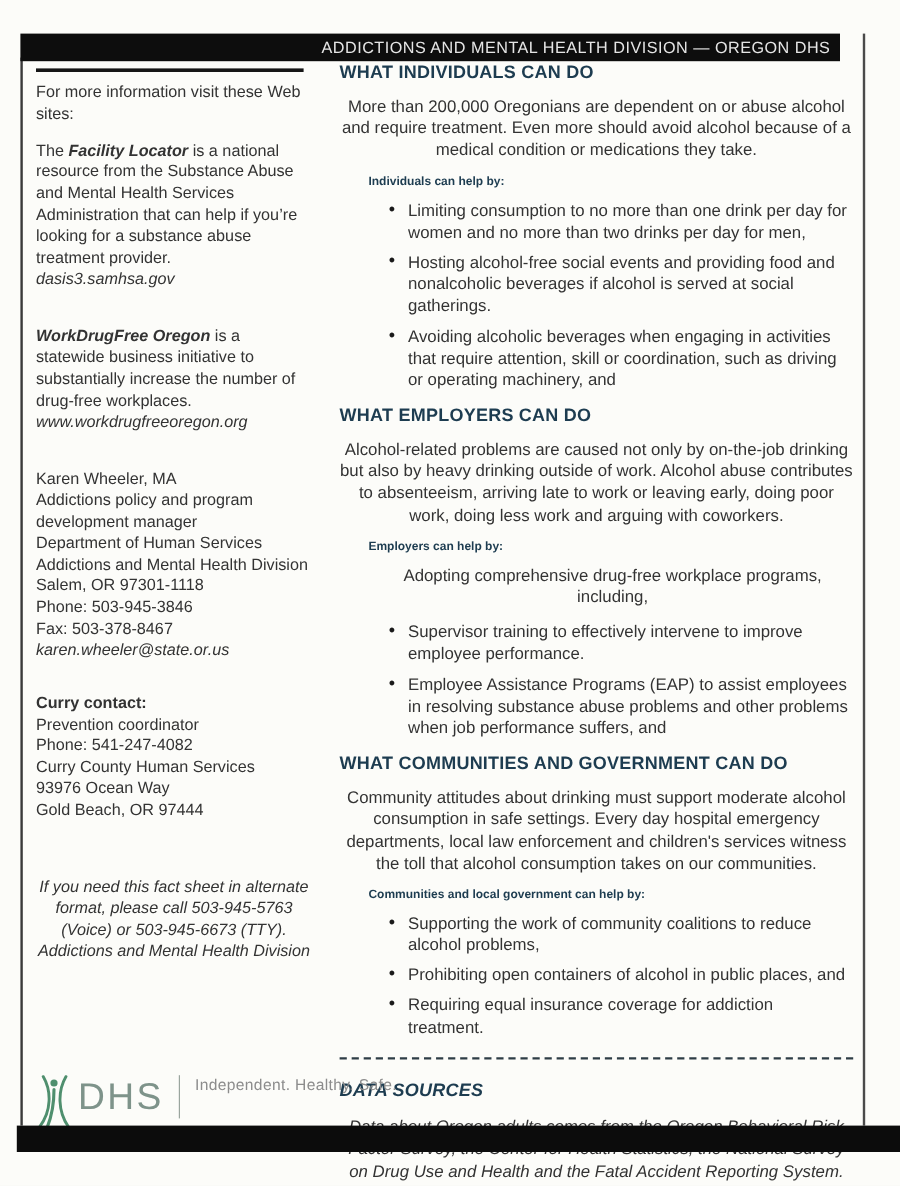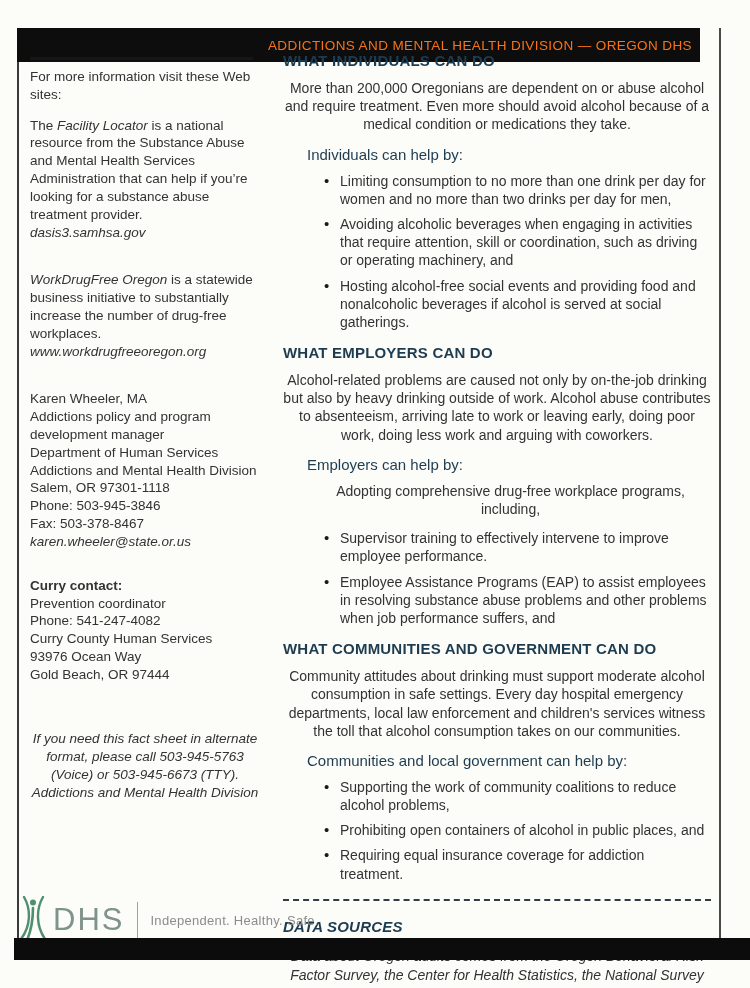--- a/index.html
+++ b/index.html
@@ -12,69 +12,69 @@
   .page {
     position:relative; width:750px; height:988px;
     background:#fcfcf9; overflow:hidden;
   }
   
   .edge-left  { position:absolute; left:17px;  top:48px; width:2px; height:890px; background:#3a3a3a; }
   .edge-right { position:absolute; left:719px; top:28px; width:2px; height:910px; background:#4a4a4a; }
 
   
   .topbar {
-    position:absolute; left:17px; top:28px; width:683px; height:34px;
-    background:#0d0d0d; color:#f97316;
+    position:absolute; left:17px; top:28px; width:683px; height:23px;
+    background:#0d0d0d; color:#e5e5e5;
     display:flex; align-items:center; justify-content:flex-end;
     padding-right:8px; box-sizing:border-box;
     font-size:13.5px; letter-spacing:0.4px;
   }
 
   
   .sidebar {
     position:absolute; left:30px; top:57px; width:230px;
     font-size:13.5px; line-height:1.32; color:#333;
   }
   .rule { border-top:3px solid #161616; width:223px; margin-bottom:8px; }
   .s-intro { margin:0 0 13px; }
   .res { margin:0 0 30px; }
-  .res-name { font-weight:normal; font-style:italic; }
+  .res-name { font-weight:bold; font-style:italic; }
   .url { font-style:italic; display:block; }
   .contact { margin-bottom:26px; }
   .c-head { font-weight:bold; }
   .email { font-style:italic; }
   .altnote { font-style:italic; text-align:center; margin-top:46px; line-height:1.35; }
 
   
   .main { position:absolute; left:283px; top:52px; width:428px; }
   .main h1 {
     font-size:15px; font-weight:bold; color:#1d3c50;
     margin:0 0 10px; letter-spacing:0.2px;
   }
   .main h2 {
-    font-size:15px; font-weight:normal; color:#1d3c50;
+    font-size:10px; font-weight:bold; color:#1d3c50;
     margin:0 0 9px 24px;
   }
   .main p { margin:0 0 12px; font-size:14px; line-height:1.3;text-align:center; }
   .main ul { list-style:none; margin:0 0 13px; padding:0 0 0 39px; }
   .main li {
     position:relative; padding-left:18px; margin-bottom:7px;
     font-size:14px; line-height:1.3;
   }
   .main li::before {
     content:"\2022"; position:absolute; left:2px; top:-1px;
     font-size:15px; color:#1a1a1a;
   }
   .leadin { margin:0 0 11px 27px !important; }
   .dashed { border-top:2px dashed #2e3d46; margin:16px 0 17px; width:100%; }
   .ds-head { font-style:italic; font-size:14.5px; margin-bottom:12px !important; }
   .ds-text { font-style:italic; line-height:1.36 !important; }
 
   
-  .footer { position:absolute; left:16px; top:896px; display:flex; align-items:center; height:48px; }
+  .footer { position:absolute; left:28px; top:896px; display:flex; align-items:flex-start; height:48px; }
   .dhs-letters { font-size:31px; color:#7e938a; letter-spacing:2px; margin-left:3px; }
   .fdiv { width:1px; height:36px; background:#9aa59e; margin:0 12px 0 13px; }
   .tagline { font-size:13px; color:#8c8c8c; letter-spacing:0.3px; }
 
   .bottombar { position:absolute; left:14px; top:938px; width:736px; height:22px; background:#0c0c0c; }
 </style>
 </head>
 <body>
 
 <div class="page">
@@ -123,22 +123,22 @@
   </aside>
 
   <main class="main">
 
     <section>
       <h1>WHAT INDIVIDUALS CAN DO</h1>
       <p>More than 200,000 Oregonians are dependent on or abuse alcohol and require treatment. Even more should avoid alcohol because of a medical condition or medications they take.</p>
       <h2>Individuals can help by:</h2>
       <ul>
         <li>Limiting consumption to no more than one drink per day for women and no more than two drinks per day for men,</li>
+        <li>Hosting alcohol-free social events and providing food and nonalcoholic beverages if alcohol is served at social gatherings.</li>
         <li>Avoiding alcoholic beverages when engaging in activities that require attention, skill or coordination, such as driving or operating machinery, and</li>
-        <li>Hosting alcohol-free social events and providing food and nonalcoholic beverages if alcohol is served at social gatherings.</li>
       </ul>
     </section>
 
     <section>
       <h1>WHAT EMPLOYERS CAN DO</h1>
       <p>Alcohol-related problems are caused not only by on-the-job drinking but also by heavy drinking outside of work. Alcohol abuse contributes to absenteeism, arriving late to work or leaving early, doing poor work, doing less work and arguing with coworkers.</p>
       <h2>Employers can help by:</h2>
       <p class="leadin">Adopting comprehensive drug-free workplace programs, including,</p>
       <ul>
         <li>Supervisor training to effectively intervene to improve employee performance.</li>

